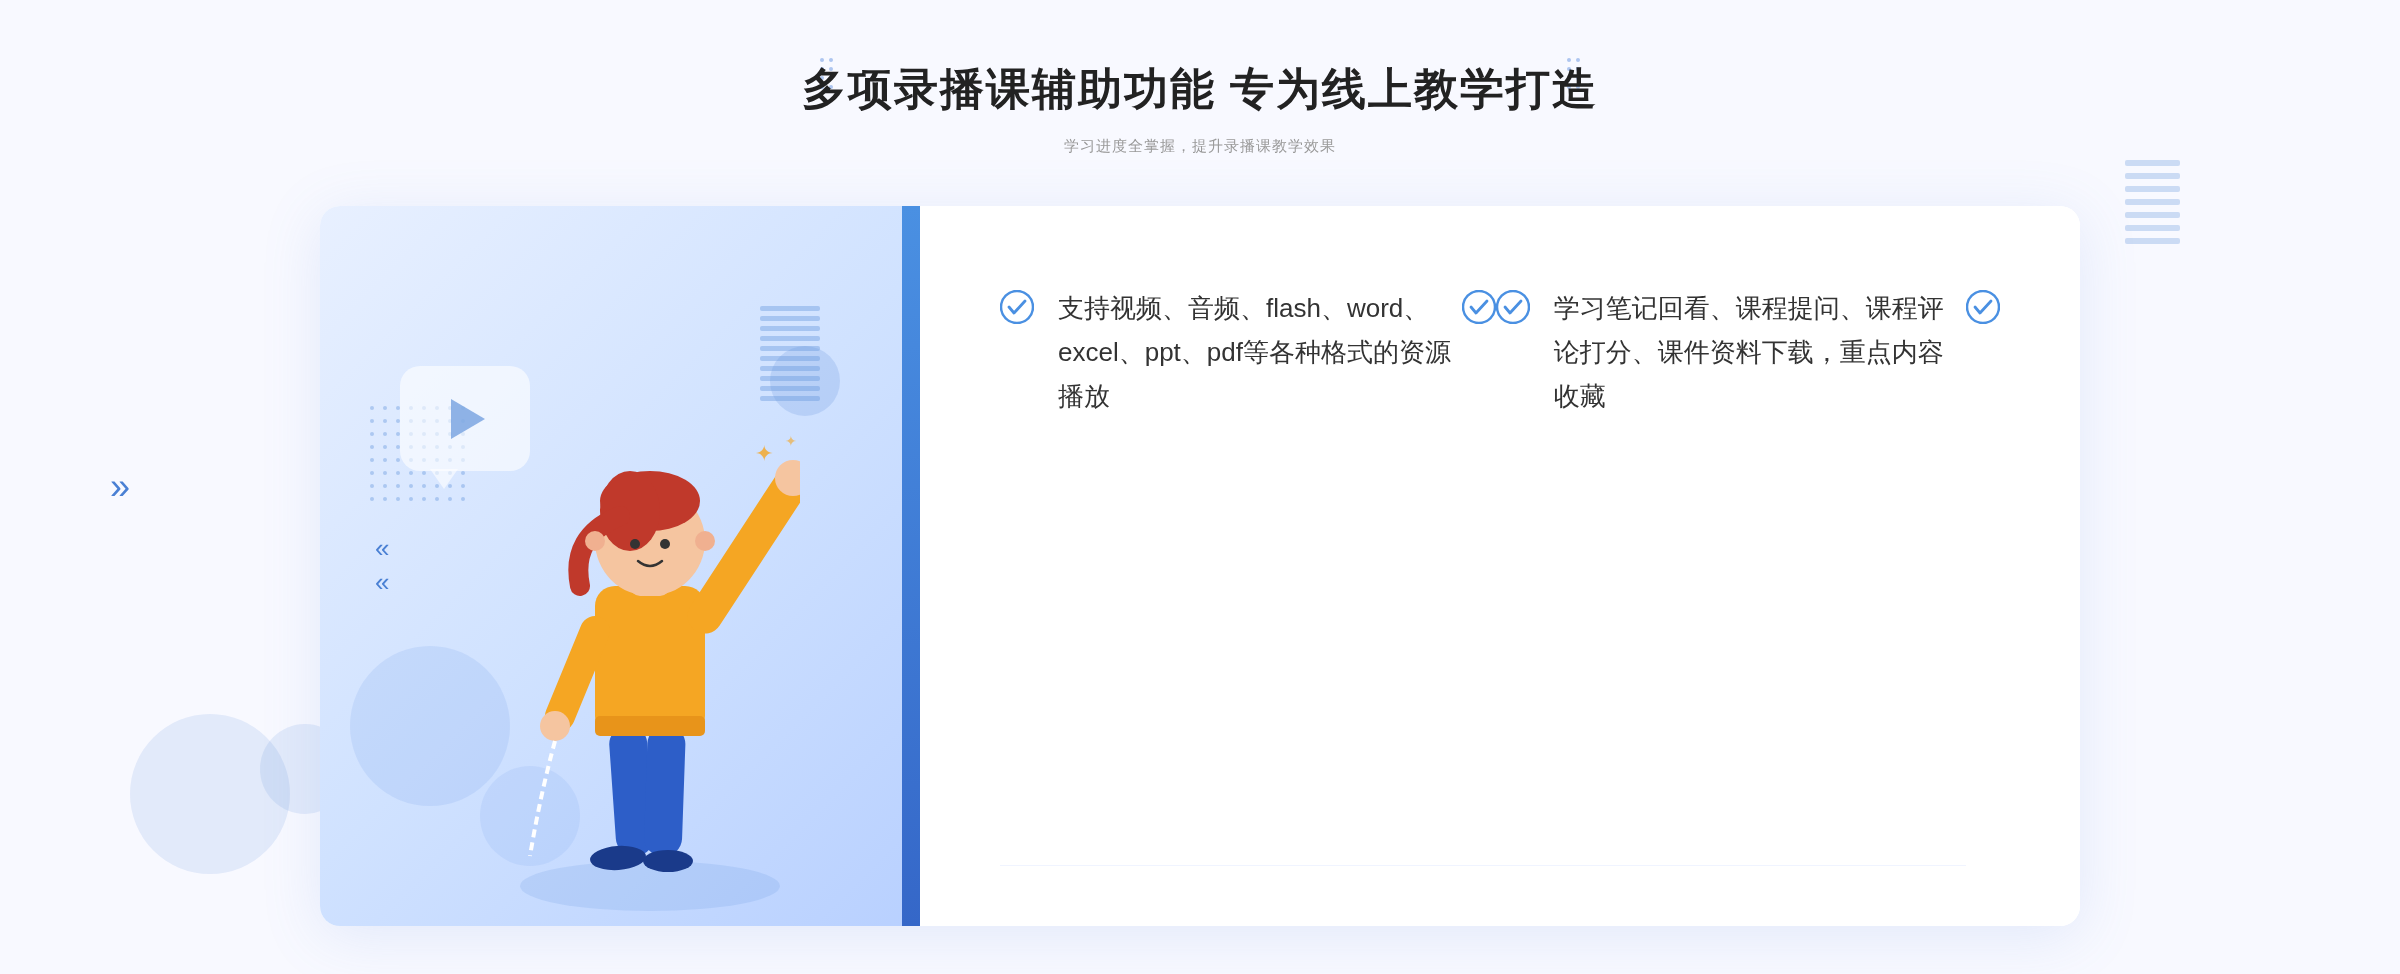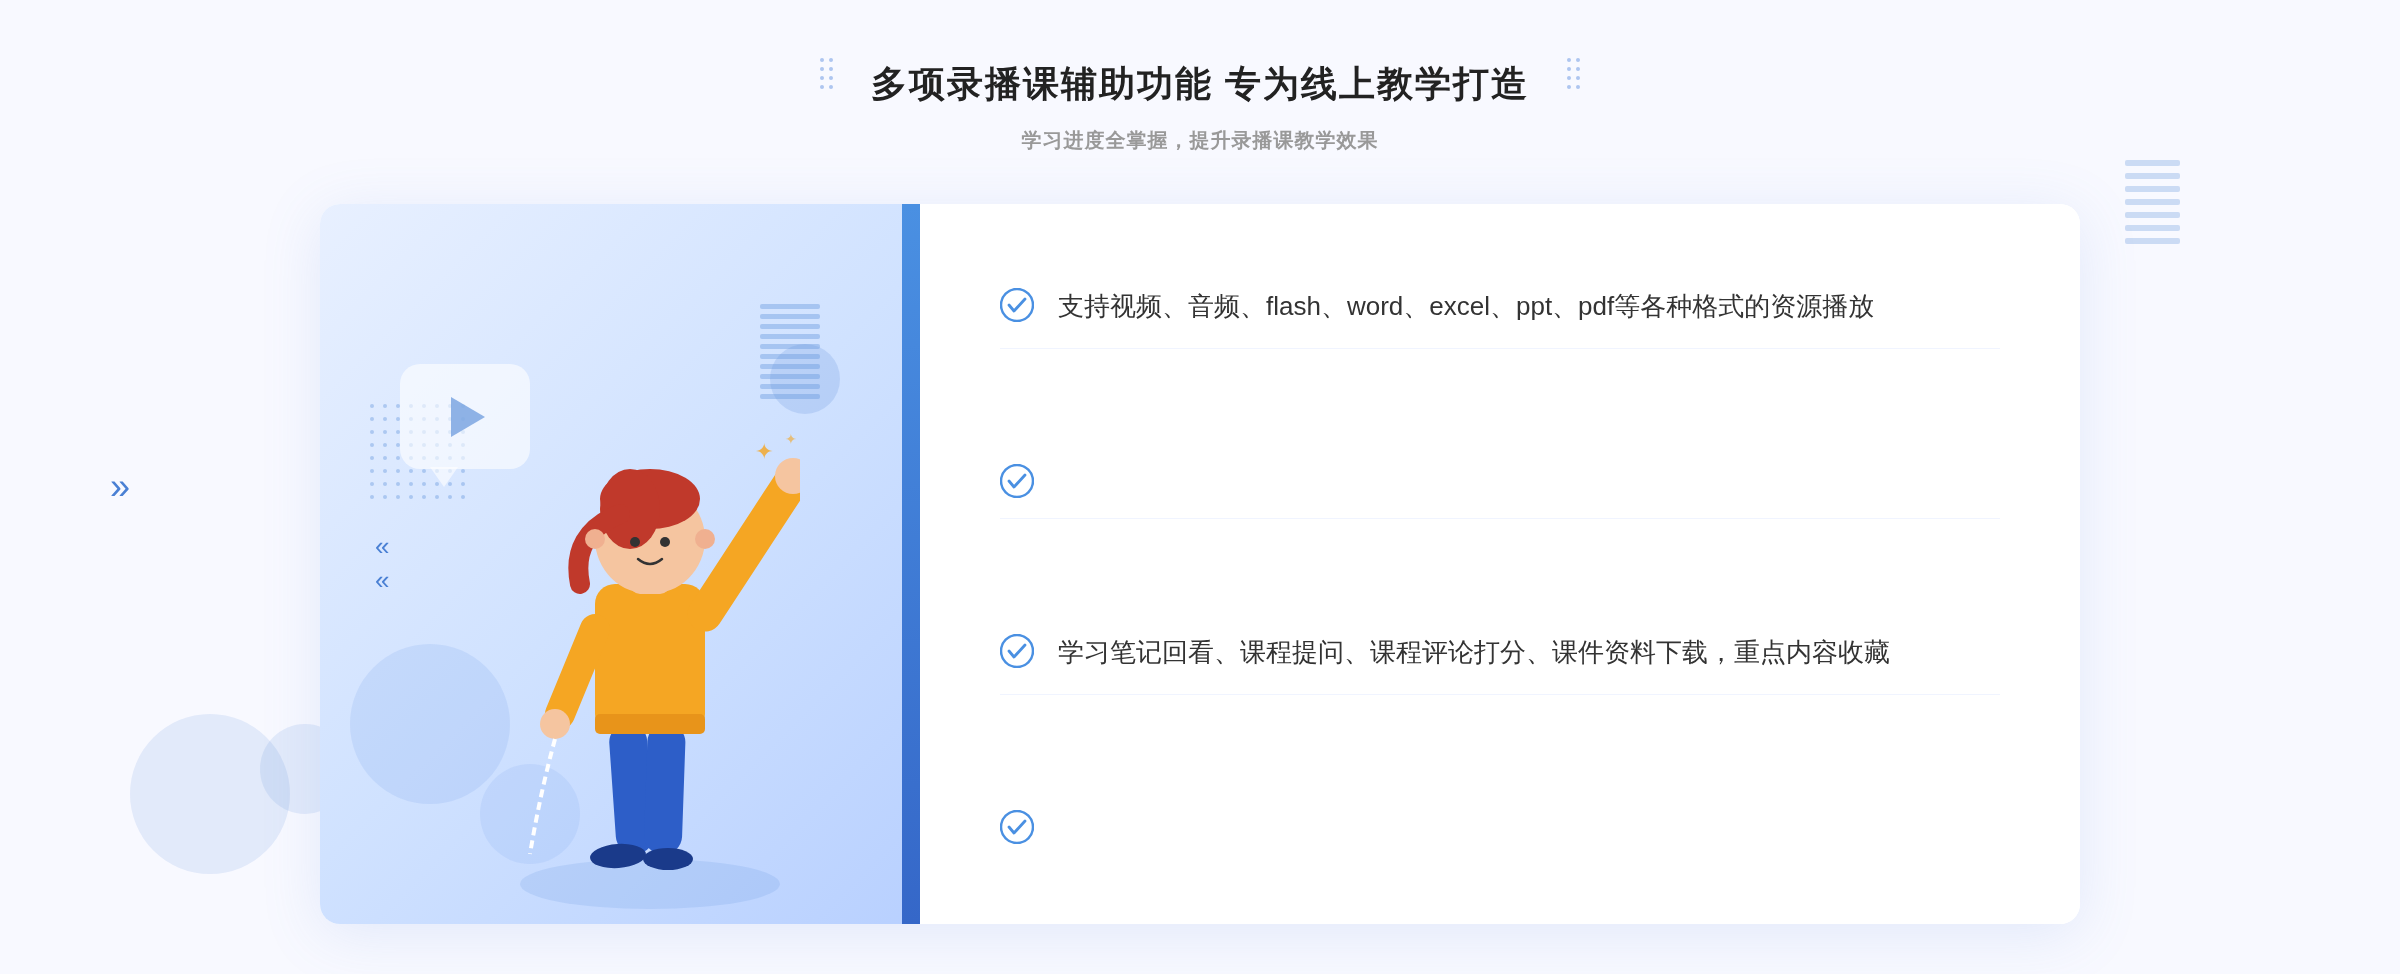--- a/index.html
+++ b/index.html
@@ -58,32 +58,32 @@
     }
 
     
     .header-section {
       text-align: center;
       margin-bottom: 50px;
       position: relative;
     }
 
     .main-title {
-      font-size: 36px;
+      font-size: 44px;
       font-weight: 700;
       color: #222222;
       letter-spacing: 2px;
       margin-bottom: 18px;
       position: relative;
     }
 
     .sub-title {
-      font-size: 20px;
+      font-size: 15px;
       color: #999999;
-      font-weight: 700;
+      font-weight: 400;
       letter-spacing: 1px;
       text-align: center;
     }
 
     
     .content-card {
       width: 1760px;
       height: 720px;
       background: #ffffff;
       border-radius: 20px;
@@ -241,21 +241,21 @@
       transform: translateX(-40%);
       width: 300px;
       height: 560px;
     }
 
     
     .right-panel {
       flex: 1;
       padding: 60px 80px 60px 80px;
       display: flex;
-      flex-direction: column;
+      flex-direction: row;
       justify-content: space-between;
       background: #ffffff;
     }
 
     
     .feature-item {
       display: flex;
       align-items: flex-start;
       gap: 24px;
       padding: 20px 0;

